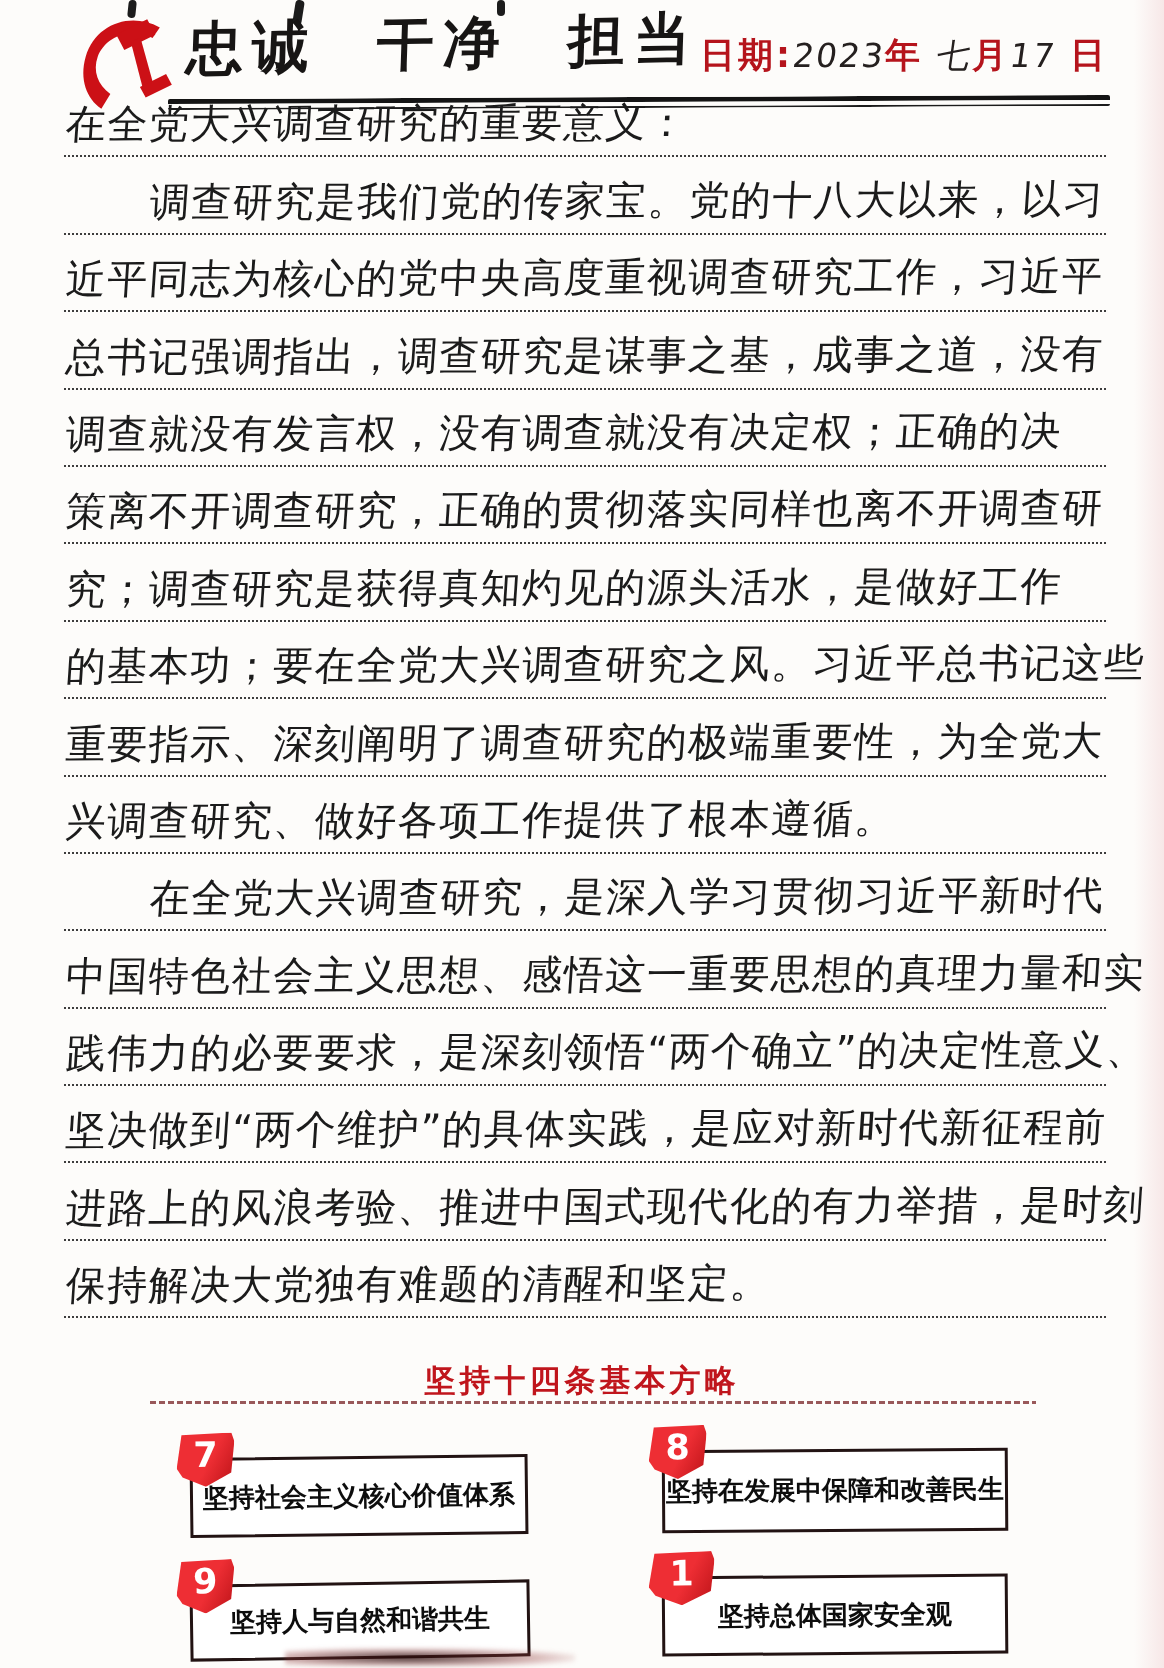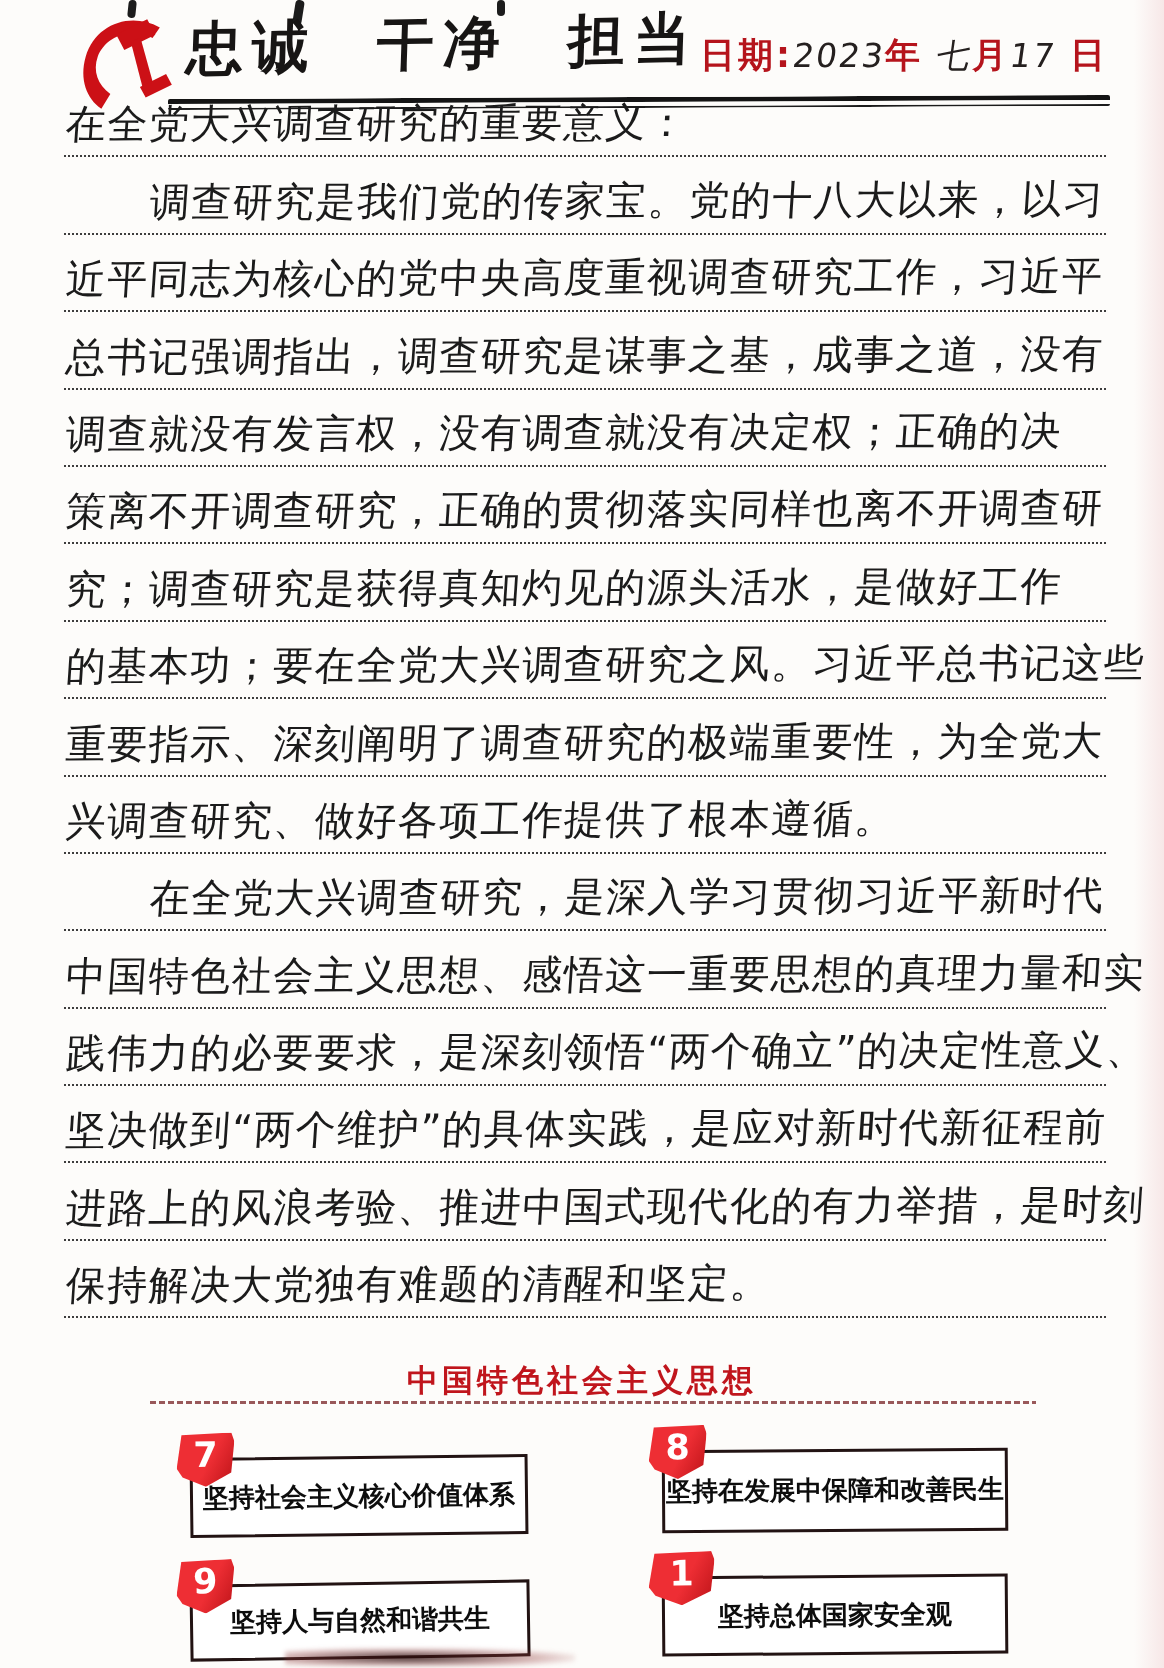--- a/index.html
+++ b/index.html
@@ -165,21 +165,21 @@
         <span class="hand">坚决做到“两个维护”的具体实践，是应对新时代新征程前</span>
       </div>
     <div class="line-row">
         <span class="hand">进路上的风浪考验、推进中国式现代化的有力举措，是时刻</span>
       </div>
     <div class="line-row">
         <span class="hand">保持解决大党独有难题的清醒和坚定。</span>
       </div>
   </div>
 
-  <div class="section-title">中国特色社会主义思想</div>
+  <div class="section-title">坚持十四条基本方略</div>
   <div class="section-divider"></div>
 
   <div class="card card7">
     <span class="badge">7</span>
     <span class="card-label">坚持社会主义核心价值体系</span>
   </div>
   <div class="card card8">
     <span class="badge">8</span>
     <span class="card-label">坚持在发展中保障和改善民生</span>
   </div>

